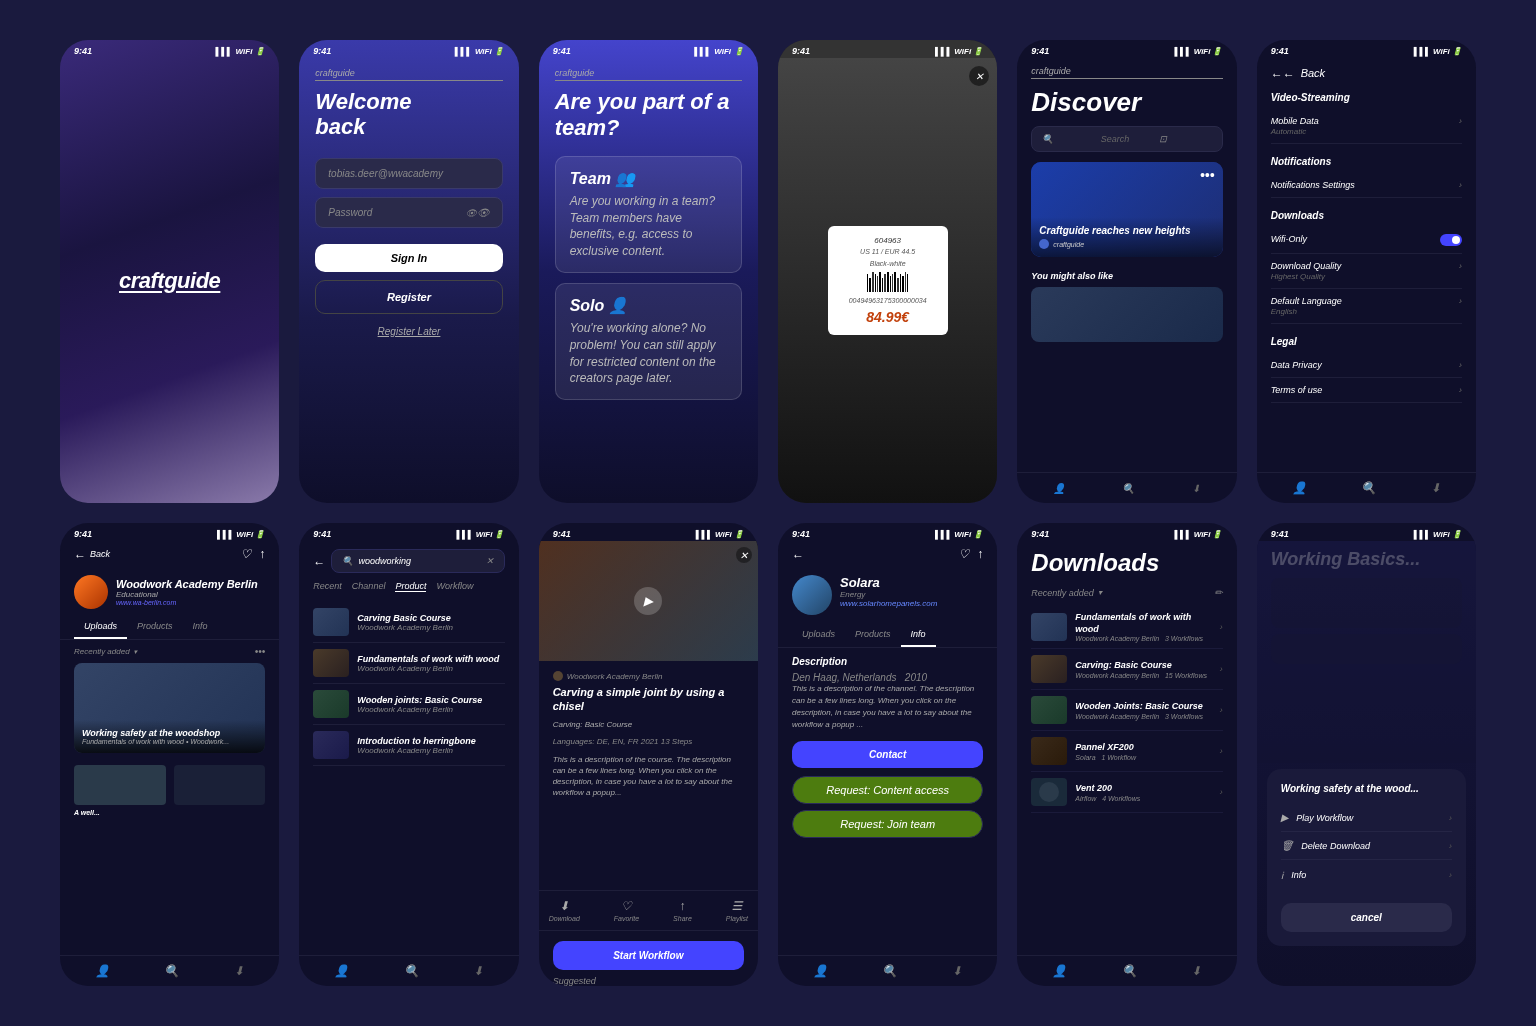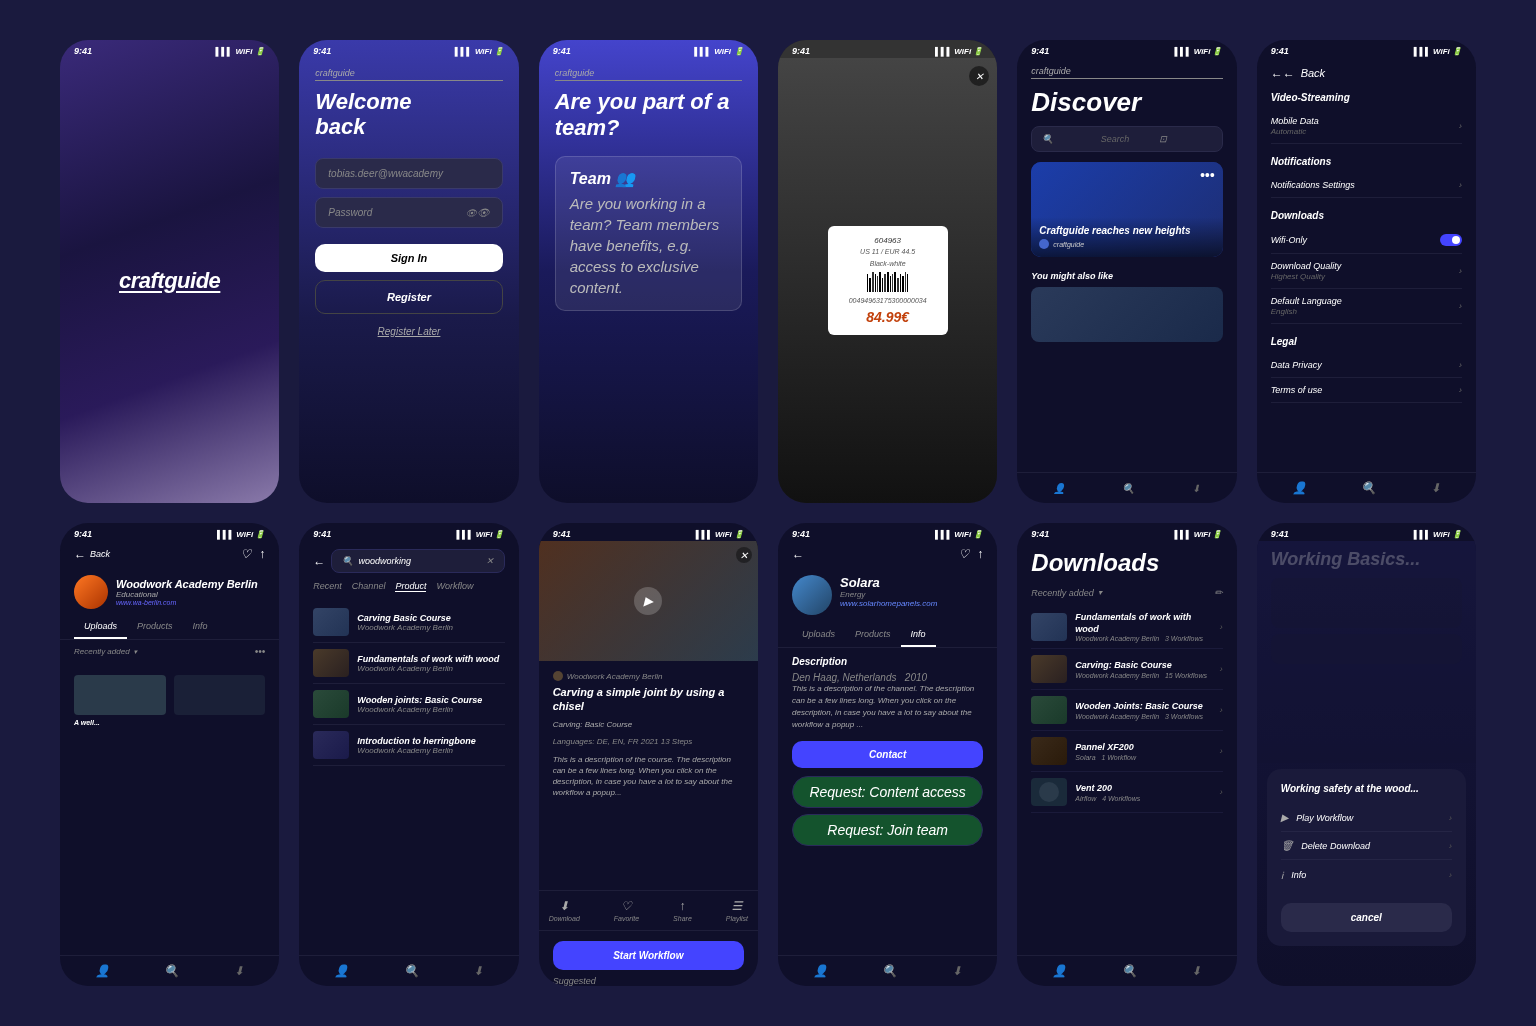--- a/index.html
+++ b/index.html
@@ -123,21 +123,21 @@
     }
     .team-title { font-size: 22px; font-weight: 700; color: #fff; line-height: 1.2; margin-bottom: 14px; }
     .option-card {
       background: rgba(255,255,255,0.08);
       border: 1px solid rgba(255,255,255,0.15);
       border-radius: 10px;
       padding: 12px 14px;
       margin-bottom: 10px;
     }
     .option-card-title { font-size: 16px; font-weight: 700; color: #fff; margin-bottom: 5px; }
-    .option-card-text { font-size: 15px; color: #bbb; line-height: 1.4; }
+    .option-card-text { font-size: 12px; color: #bbb; line-height: 1.4; }
 
     
     .phone-scanner {
       background: #1a1a2a;
       border-radius: 28px;
     }
     .phone-scanner .content {
       flex: 1;
       display: flex;
       align-items: center;
@@ -219,21 +219,20 @@
       flex-direction: column;
       overflow: hidden;
     }
     .back-header { display: flex; align-items: center; gap: 6px; margin-bottom: 12px; }
     .back-arrow { color: #fff; font-size: 12px; }
     .back-label { font-size: 11px; color: #fff; font-weight: 500; }
     .settings-section { margin-bottom: 12px; }
     .settings-section-title { font-size: 10px; font-weight: 700; color: #fff; margin-bottom: 6px; }
     .settings-item {
       display: flex;
-      align-items: center;
       justify-content: space-between;
       padding: 7px 0;
       border-bottom: 1px solid #1e1e3a;
     }
     .settings-item-left { display: flex; flex-direction: column; }
     .settings-item-label { font-size: 9px; color: #fff; }
     .settings-item-sub { font-size: 8px; color: #666; margin-top: 1px; }
     .chevron { color: #666; font-size: 9px; }
     .toggle {
       width: 22px;
@@ -510,26 +509,26 @@
       background: #4444ff;
       color: #fff;
       border-radius: 10px;
       text-align: center;
       padding: 8px;
       font-size: 10px;
       font-weight: 600;
       margin-bottom: 8px;
     }
     .request-btn {
-      background: #14532d;
+      background: #4d7c0f;
       color: #fff;
       border-radius: 20px;
       text-align: center;
       padding: 7px;
-      font-size: 14px;
+      font-size: 11px;
       margin-bottom: 6px;
       border: 1px solid #2a2a5a;
     }
 
     
     .phone-downloads {
       background: #0f0f2a;
     }
     .phone-downloads .content {
       flex: 1;
@@ -742,20 +741,24 @@
           <span>WiFi</span>
           <span>🔋</span>
       </div>
     </div>
     <div class="content">
       <span class="craftguide-label">craftguide</span>
       <div class="team-title">Are you part of a team?</div>
       <div class="option-card">
         <div class="option-card-title">Team 👥</div>
         <div class="option-card-text">Are you working in a team? Team members have benefits, e.g. access to exclusive content.</div>
+      </div>
+      <div class="option-card">
+        <div class="option-card-title">Solo 👤</div>
+        <div class="option-card-text">You're working alone? No problem! You can still apply for restricted content on the creators page later.</div>
       </div>
     </div>
   </div>
 
   <div class="phone phone-scanner">
     <div class="status-bar" style="background:#333;">
       <span style="color:#fff;">9:41</span>
       <div class="status-icons">
         <span style="color:#fff;">▌▌▌ WiFi 🔋</span>
       </div>
@@ -933,20 +936,28 @@
         <div class="tab active">Uploads</div>
         <div class="tab">Products</div>
         <div class="tab">Info</div>
       </div>
       <div class="recently-row">
         <span class="recently-label">Recently added</span>
         <span class="dropdown-arrow">▾</span>
         <span style="flex:1;"></span>
         <span style="font-size:10px;color:#888;">•••</span>
       </div>
+      <div class="video-card-large">
+        <div class="video-thumb-gradient">
+          <div class="video-card-info">
+            <div class="video-title-main">Working safety at the woodshop</div>
+            <div class="video-sub-text">Fundamentals of work with wood • Woodwork...</div>
+          </div>
+        </div>
+      </div>
       <div class="small-video-row" style="margin-top:6px;">
         <div class="small-video-item">
           <div class="small-video-thumb thumb-2"></div>
           <div class="small-video-title">A well...</div>
         </div>
         <div class="small-video-item" style="opacity:0.4;">
           <div class="small-video-thumb thumb-3"></div>
         </div>
       </div>
     </div>

